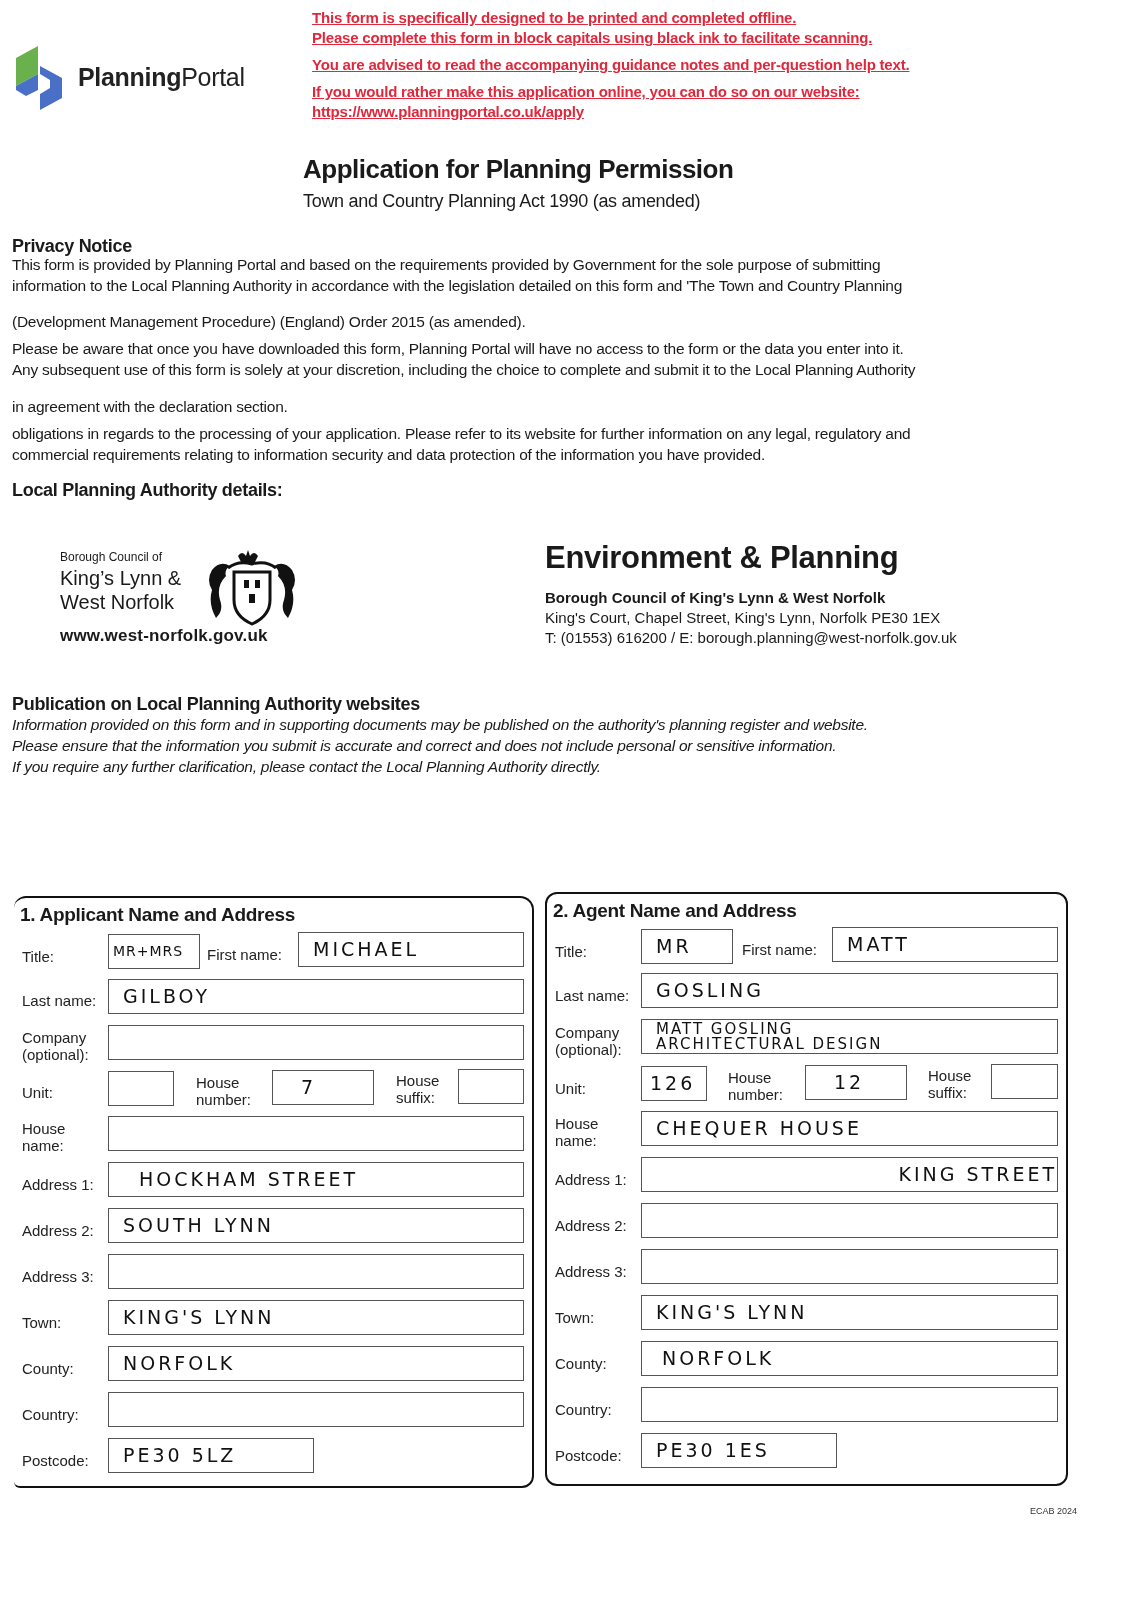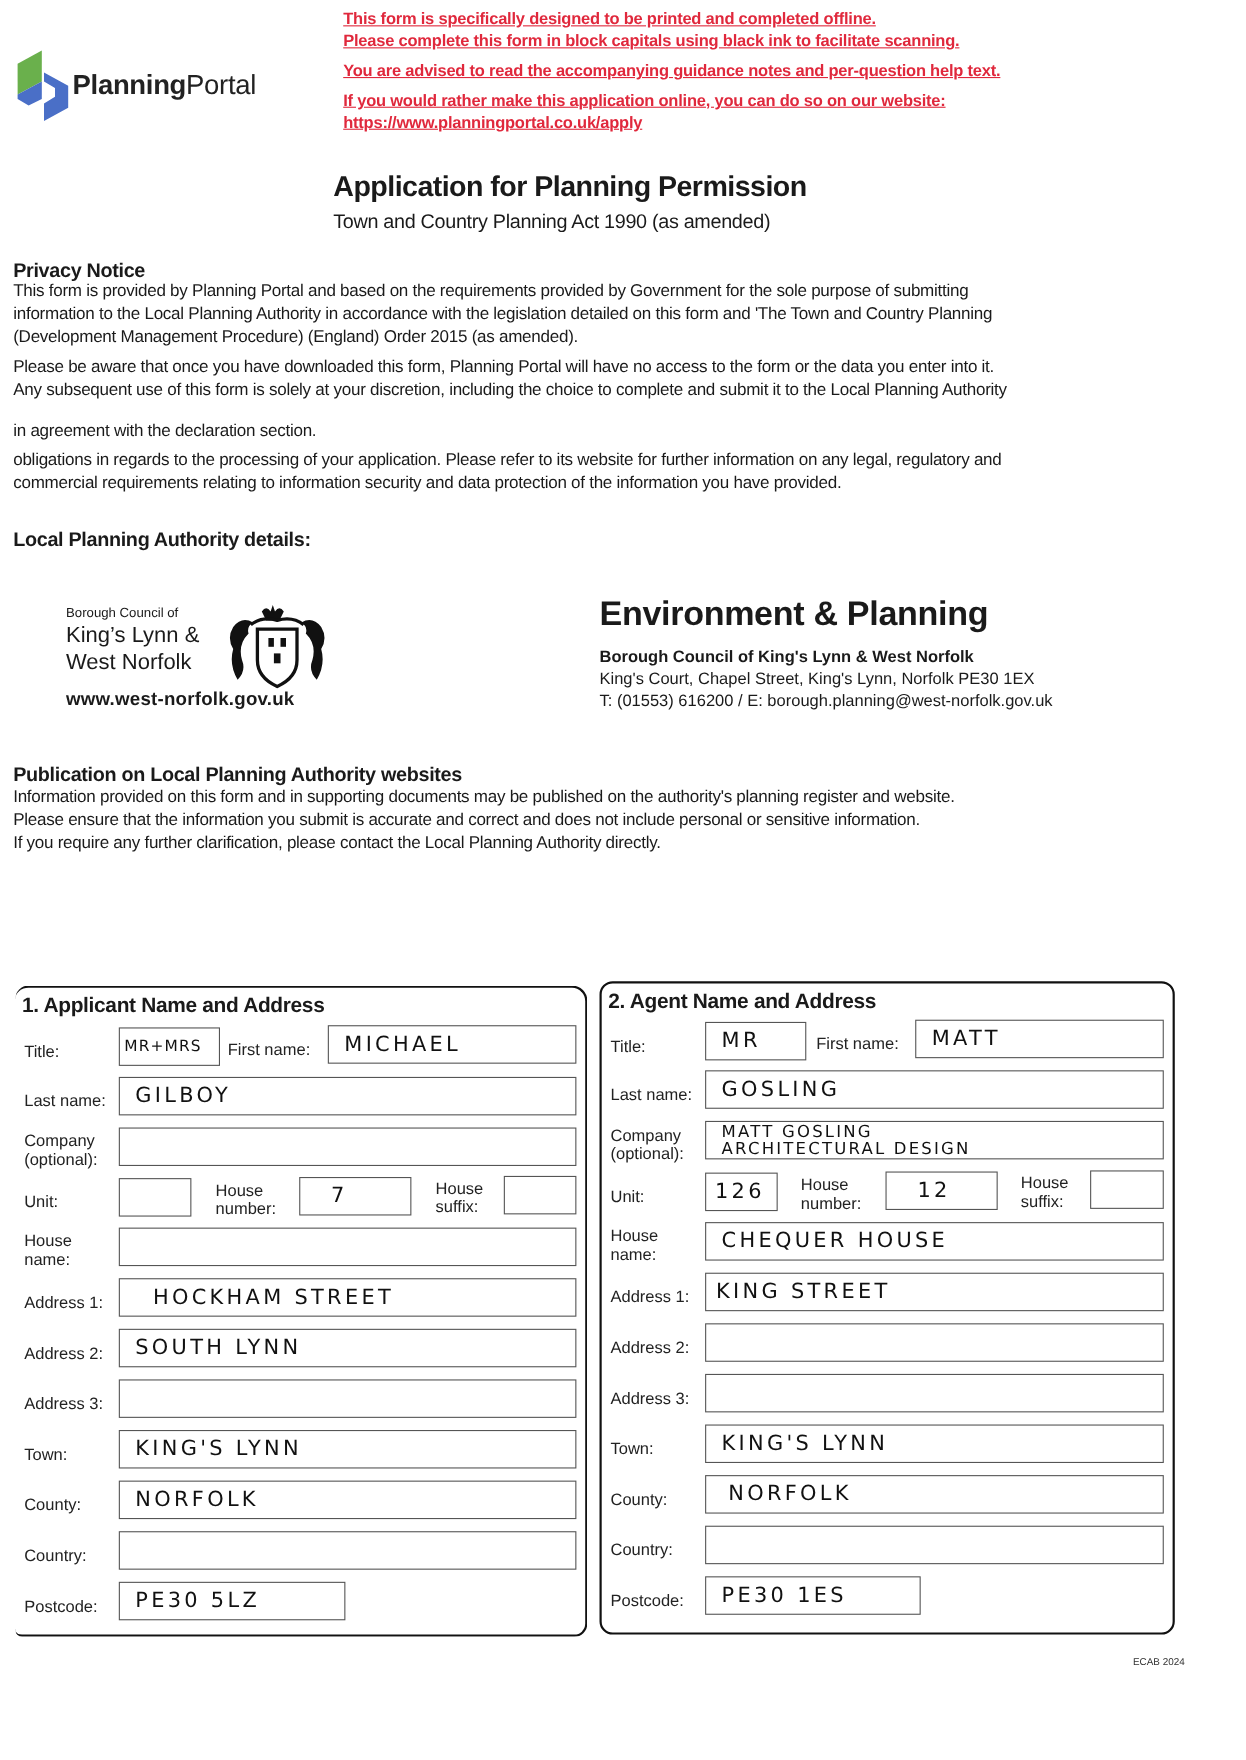--- a/index.html
+++ b/index.html
@@ -1,21 +1,21 @@
 <!DOCTYPE html>
 <html><head>
 <meta charset="utf-8">
 <style>
   * { box-sizing: border-box; margin: 0; padding: 0; }
   html, body { width: 1133px; height: 1600px; background: #ffffff; overflow: hidden; }
   body { position: relative; font-family: "Liberation Sans", sans-serif; color: #1a1a1a; }
 
   .logo { position: absolute; left: 12px; top: 44px; display: flex; align-items: center; }
   .logo svg { width: 54px; height: 66px; }
-  .logo-text { font-size: 25px; letter-spacing: -0.3px; color: #222; }
+  .logo-text { margin-left: 12px; font-size: 25px; letter-spacing: -0.3px; color: #222; }
   .logo-text b { font-weight: 700; }
   .logo-text span { font-weight: 400; }
 
   .notice { position: absolute; left: 312px; top: 8px; color: #e0283c; font-weight: 700; font-size: 15px; line-height: 20px; font-family: "Liberation Sans Narrow", "Liberation Sans", sans-serif; letter-spacing: -0.2px; }
   .notice p { white-space: nowrap; text-decoration: underline; }
   .notice .gap { margin-top: 7px; }
 
   .title { position: absolute; left: 303px; top: 154px; font-size: 26px; font-weight: 700; letter-spacing: -0.5px; }
   .subtitle { position: absolute; left: 303px; top: 191px; font-size: 18px; letter-spacing: -0.3px; }
 
@@ -64,21 +64,21 @@
   <p class="gap">If you would rather make this application online, you can do so on our website:</p>
   <p>https://www.planningportal.co.uk/apply</p>
 </div>
 
 <div class="title">Application for Planning Permission</div>
 <div class="subtitle">Town and Country Planning Act 1990 (as amended)</div>
 
 <div class="section-h" style="top:236px;">Privacy Notice</div>
 <div class="para" style="top:254px;">
   <p style="margin-bottom:0">This form is provided by Planning Portal and based on the requirements provided by Government for the sole purpose of submitting</p>
-  <p style="margin-bottom:0">information to the Local Planning Authority in accordance with the legislation detailed on this form and 'The Town and Country Planning</p>
+  <p style="margin-bottom:15px">information to the Local Planning Authority in accordance with the legislation detailed on this form and 'The Town and Country Planning</p>
   <p>(Development Management Procedure) (England) Order 2015 (as amended).</p>
   <p style="margin-bottom:0">Please be aware that once you have downloaded this form, Planning Portal will have no access to the form or the data you  enter into it.</p>
   <p style="margin-bottom:16px">Any subsequent use of this form is solely at your discretion, including the choice to complete and submit it to the Local Planning Authority</p>
   <p>in agreement with the declaration section.</p>
   <p style="margin-bottom:0">obligations in regards to the processing of your application. Please refer to its website for further information on any legal, regulatory and</p>
   <p>commercial requirements relating to information security and data protection of the information you have provided.</p>
 </div>
 
 <div class="section-h" style="top:480px;">Local Planning Authority details:</div>
 
@@ -100,21 +100,21 @@
 </svg>
 
 <div class="env">
   <h2>Environment &amp; Planning</h2>
   <div class="line b">Borough Council of King's Lynn &amp; West Norfolk</div>
   <div class="line">King's Court, Chapel Street, King's Lynn, Norfolk PE30 1EX</div>
   <div class="line">T: (01553) 616200 / E: borough.planning@west-norfolk.gov.uk</div>
 </div>
 
 <div class="section-h" style="top:694px;">Publication on Local Planning Authority websites</div>
-<div class="para" style="top:714px;">
+<div class="para" style="top:714px;font-style:italic;">
   <p style="margin-bottom:0">Information provided on this form and in supporting documents may be published on the authority's planning register and website.</p>
   <p style="margin-bottom:0">Please ensure that the information you submit is accurate and correct and does not include personal or sensitive information.</p>
   <p style="margin-bottom:0">If you require any further clarification, please contact the Local Planning Authority directly.</p>
 </div>
 
 <div class="box" style="left:14px; top:896px; width:520px; height:592px; border-top-right-radius:14px; border-left:none; border-bottom-left-radius:6px;">
   <h3>1. Applicant Name and Address</h3>
 </div>
 
 <div class="lbl" style="left:22px; top:948px;">Title:</div>
@@ -188,21 +188,21 @@
 <div class="fld" style="left:805px; top:1065px; width:102px; padding-left:28px;">12</div>
 <div class="lbl" style="left:928px; top:1067px;">House</div>
 <div class="lbl" style="left:928px; top:1084px;">suffix:</div>
 <div class="fld" style="left:991px; top:1064px; width:67px;"></div>
 
 <div class="lbl" style="left:555px; top:1115px;">House</div>
 <div class="lbl" style="left:555px; top:1132px;">name:</div>
 <div class="fld" style="left:641px; top:1111px; width:417px;">CHEQUER HOUSE</div>
 
 <div class="lbl" style="left:555px; top:1171px;">Address 1:</div>
-<div class="fld" style="left:641px; top:1157px; width:417px; padding-left:9px;">KING STREET</div>
+<div class="fld" style="left:641px; top:1157px; width:417px; padding-left:9px;text-align:right;">KING STREET</div>
 
 <div class="lbl" style="left:555px; top:1217px;">Address 2:</div>
 <div class="fld" style="left:641px; top:1203px; width:417px;"></div>
 
 <div class="lbl" style="left:555px; top:1263px;">Address 3:</div>
 <div class="fld" style="left:641px; top:1249px; width:417px;"></div>
 
 <div class="lbl" style="left:555px; top:1309px;">Town:</div>
 <div class="fld" style="left:641px; top:1295px; width:417px;">KING'S LYNN</div>
 

